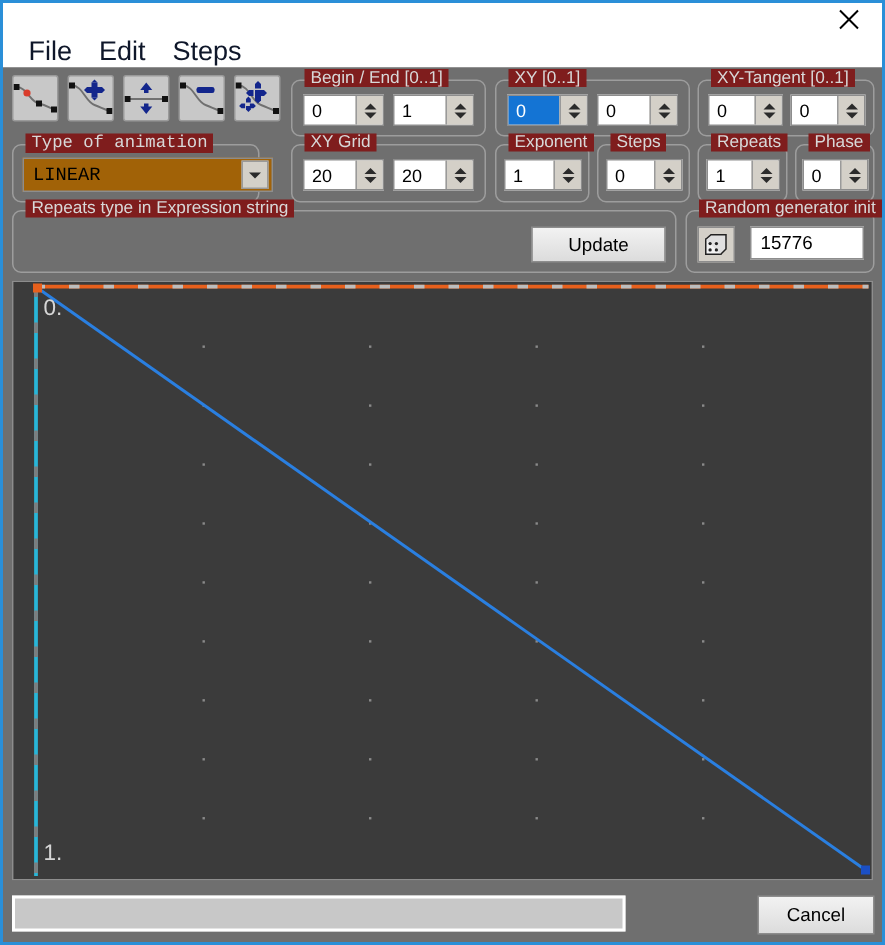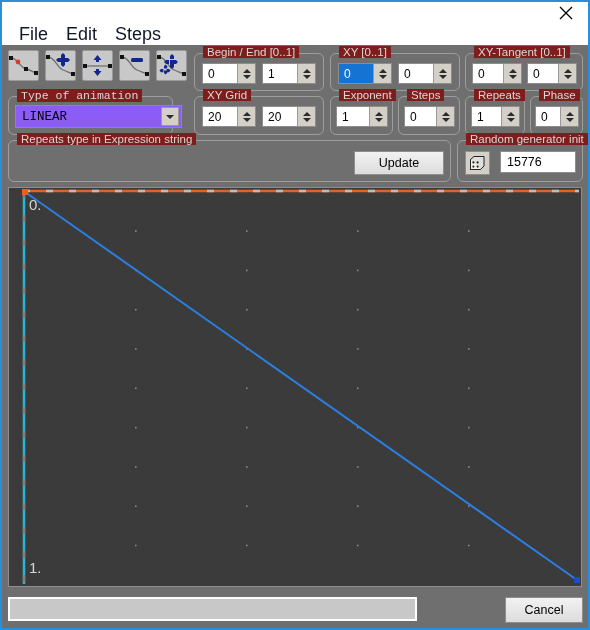--- a/index.html
+++ b/index.html
@@ -100,21 +100,21 @@
   }
   .arrow-up,.arrow-dn{
     width:0;height:0;border-left:4px solid transparent;
     border-right:4px solid transparent;
   }
   .arrow-up{border-bottom:4px solid #2b2b2b;}
   .arrow-dn{border-top:4px solid #2b2b2b;}
   
   .combo{
     position:absolute;height:23px;
-    background:#8b5cf6;border:1px solid #8d8d8d;
+    background:#a16207;border:1px solid #8d8d8d;
     box-sizing:border-box;display:flex;align-items:center;
   }
   .combo .ctext{
     flex:1;padding-left:6px;font-size:12.5px;color:#000;
     white-space:nowrap;overflow:hidden;
   }
   .combo .cbtn{
     width:18px;height:19px;margin-right:2px;
     background:#d4d0c8;border:1px solid #9a9a9a;
     display:flex;align-items:center;justify-content:center;

